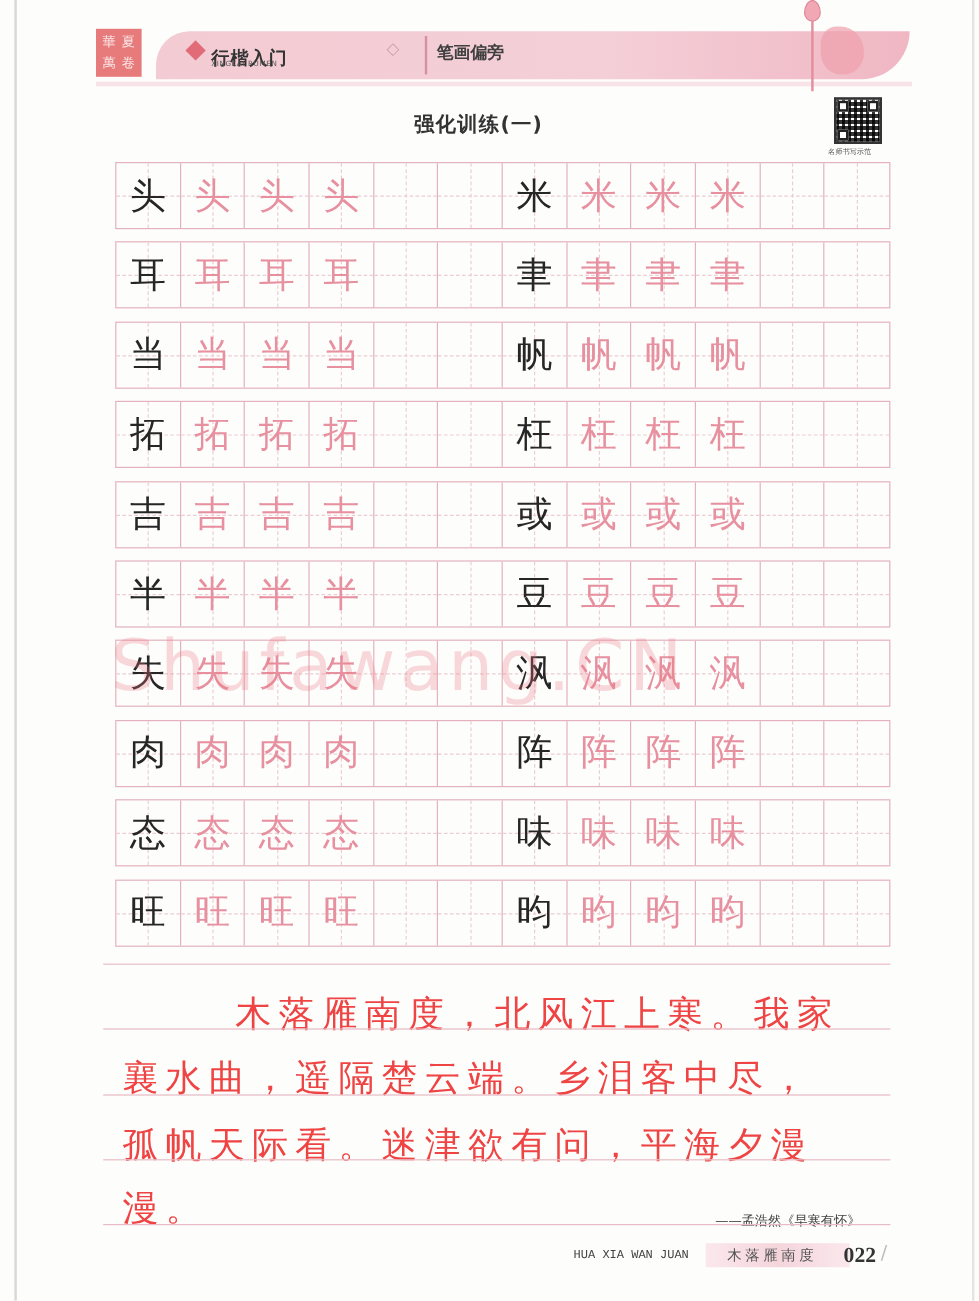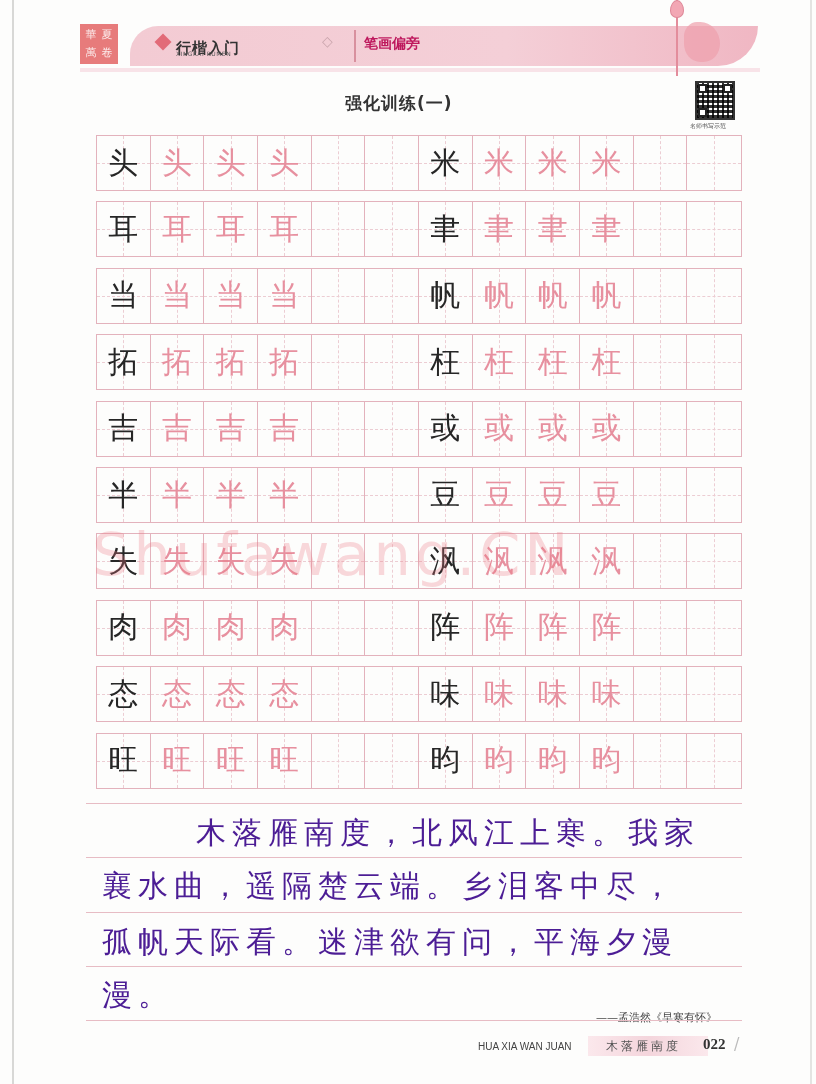--- a/index.html
+++ b/index.html
@@ -21,21 +21,21 @@
     background: #e77b7b; color: #fbe8e8; font-size: 11px; line-height: 18px;
     display: flex; flex-wrap: wrap; align-items: center; justify-content: center; padding: 2px;
     font-family: "DejaVu Serif", serif;
   }
   .logo-seal span { width: 16px; text-align: center; }
   .diamond { position: absolute; left: 157px; top: 36px; width: 12px; height: 12px; background: #e26b78; transform: rotate(45deg); }
   .section-title { position: absolute; left: 176px; top: 39px; font-size: 15px; font-weight: bold; color: #333; letter-spacing: 1px; }
   .section-sub { position: absolute; left: 176px; top: 50px; font-size: 6px; color: #555; font-family: "DejaVu Sans", sans-serif; letter-spacing: 0.5px; }
   .ornament { position: absolute; left: 322px; top: 33px; font-size: 14px; color: #c9a4ac; }
   .header-divider { position: absolute; left: 354px; top: 30px; width: 2px; height: 32px; background: #d8909e; }
-  .header-tab { position: absolute; left: 364px; top: 35px; font-size: 14px; font-weight: bold; color: #be185d; }
+  .header-tab { position: absolute; left: 364px; top: 35px; font-size: 14px; font-weight: bold; color: #404040; }
 
   
   .lotus-stem { position: absolute; left: 676px; top: 0; width: 2px; height: 76px; background: #e38d9c; }
   .lotus-bud { position: absolute; left: 670px; top: 0; width: 14px; height: 18px; border-radius: 50% 50% 50% 50%/ 60% 60% 40% 40%; background: #f2a7b4; border: 1px solid #de8898; }
   .lotus-leaf { position: absolute; left: 684px; top: 22px; width: 36px; height: 40px; background: #ee9fad; opacity: 0.7; border-radius: 40% 60% 50% 50%; }
 
   
   .page-title { position: absolute; left: 345px; top: 92px; font-size: 17px; font-weight: bold; color: #333; letter-spacing: 1px; font-family: "DejaVu Sans", sans-serif; }
 
   
@@ -62,28 +62,28 @@
   .cell.trace { color: #e7909f; }
 
   
   .watermark {
     position: absolute; left: 92px; top: 520px; font-size: 59px; color: rgba(238,120,130,0.28);
     font-family: "DejaVu Sans", sans-serif; letter-spacing: 4px; z-index: 5; pointer-events: none;
   }
 
   
   .poem-line { position: absolute; left: 86px; width: 656px; height: 1px; background: #e7bcc4; }
-  .poem-text { position: absolute; left: 102px; font-size: 30px; color: #4c1d95; letter-spacing: 6px; font-family: "DejaVu Serif", serif; white-space: nowrap; }
+  .poem-text { position: absolute; left: 102px; font-size: 30px; color: #ef4444; letter-spacing: 6px; font-family: "DejaVu Serif", serif; white-space: nowrap; margin-top: 12px; }
   .poem-attrib { position: absolute; left: 596px; top: 965px; font-size: 11px; color: #444; margin-top: 45px; }
 
   
-  .footer-en { position: absolute; left: 478px; top: 1041px; font-size: 10px; color: #444; font-family: Liberation Sans, sans-serif; }
+  .footer-en { position: absolute; left: 478px; top: 1041px; font-size: 10px; color: #444; font-family: Liberation Mono, monospace; }
   .footer-cn-bg { position: absolute; left: 588px; top: 1036px; width: 120px; height: 20px; background: linear-gradient(90deg, #fbe8ec, #f4d5dc, #fbe8ec); }
   .footer-cn { position: absolute; left: 606px; top: 1038px; font-size: 12px; color: #555; letter-spacing: 3px; }
-  .page-number { position: absolute; left: 703px; top: 1036px; font-size: 15px; font-weight: bold; color: #333; font-family: "Liberation Serif", serif; }
+  .page-number { position: absolute; left: 703px; top: 1036px; font-size: 18px; font-weight: bold; color: #333; font-family: "Liberation Serif", serif; }
   .page-slash { position: absolute; left: 734px; top: 1034px; font-size: 16px; color: #bbb; }
 </style>
 </head>
 <body>
 
 <div class="left-edge"></div>
 <div class="right-edge"></div>
 
 <div class="header-band"></div>
 <div class="header-underline"></div>

